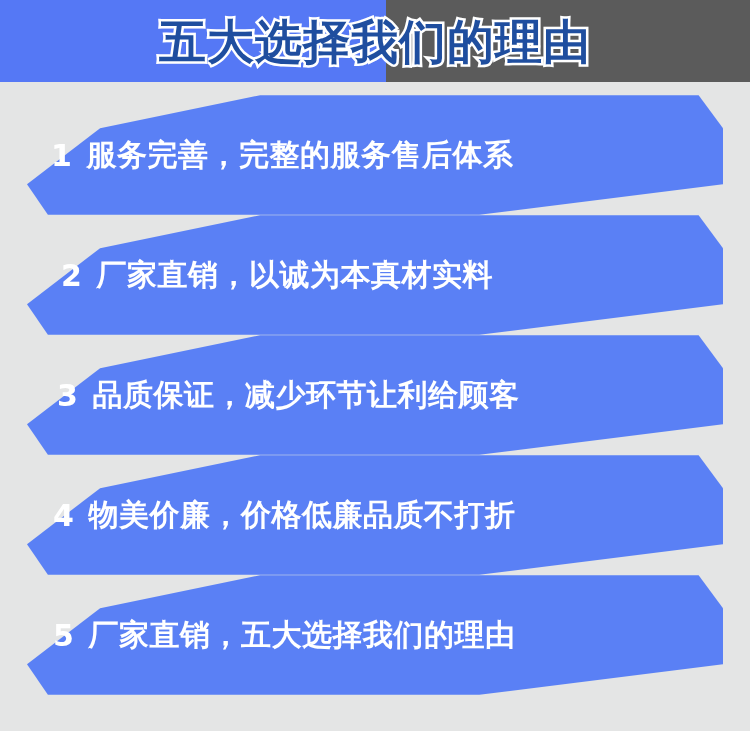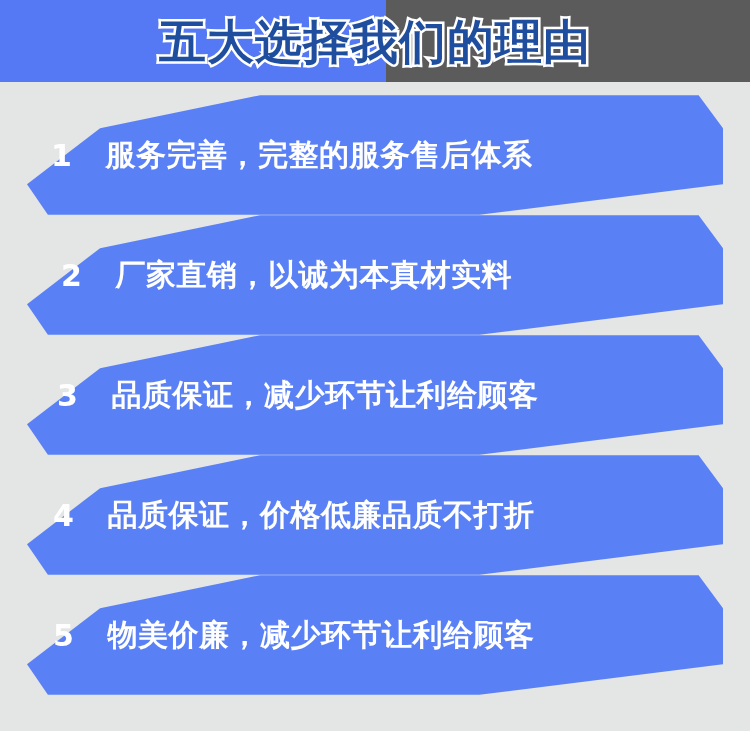--- a/index.html
+++ b/index.html
@@ -123,21 +123,20 @@
   .hex-num {
     font-size: 30px;
     font-weight: bold;
     color: #ffffff;
     margin-right: 14px;
   }
   .hex-text {
     font-size: 30px;
     font-weight: bold;
     color: #ffffff;
-    margin-left: 19px;
   }
 
   
   .reason-row[data-idx="0"] .hex-label { padding-left: 24px; font-size: 29px; }
   .reason-row[data-idx="1"] .hex-label { padding-left: 34px; }
   .reason-row[data-idx="2"] .hex-label { padding-left: 30px; }
   .reason-row[data-idx="3"] .hex-label { padding-left: 26px; }
   .reason-row[data-idx="4"] .hex-label { padding-left: 26px; }
 </style>
 </head>
@@ -172,25 +171,25 @@
     <div class="hex-label">
       <span class="hex-num">3</span>
       <span class="hex-text">品质保证，减少环节让利给顾客</span>
     </div>
   </div>
 
   <div class="reason-row" data-idx="3">
     <div class="hex"></div>
     <div class="hex-label">
       <span class="hex-num">4</span>
-      <span class="hex-text">品质保证，价格低廉品质不打折</span>
+      <span class="hex-text">物美价廉，价格低廉品质不打折</span>
     </div>
   </div>
 
   <div class="reason-row" data-idx="4">
     <div class="hex"></div>
     <div class="hex-label">
       <span class="hex-num">5</span>
-      <span class="hex-text">物美价廉，减少环节让利给顾客</span>
+      <span class="hex-text">厂家直销，五大选择我们的理由</span>
     </div>
   </div>
 
 </div>
 
 </body></html>

